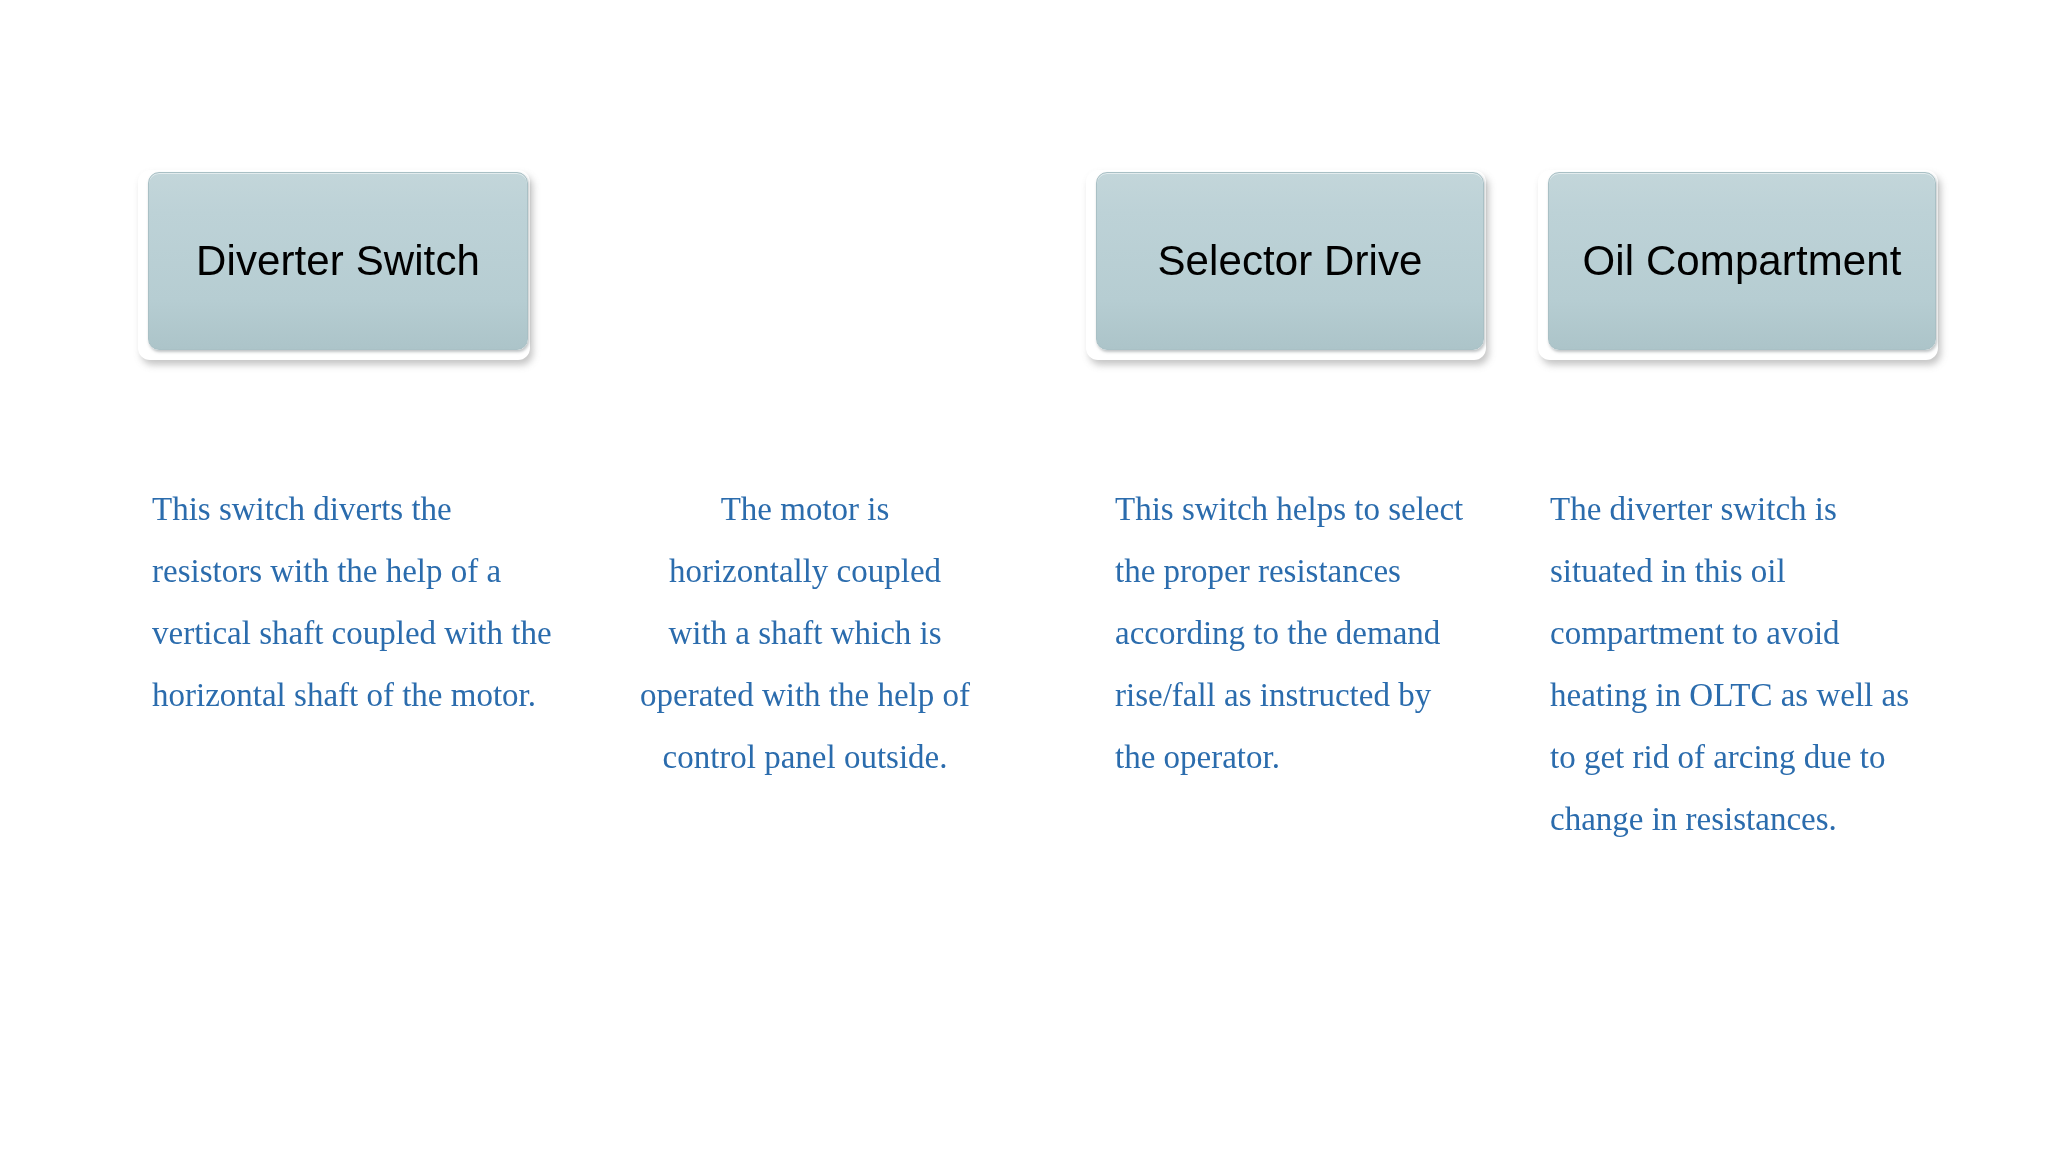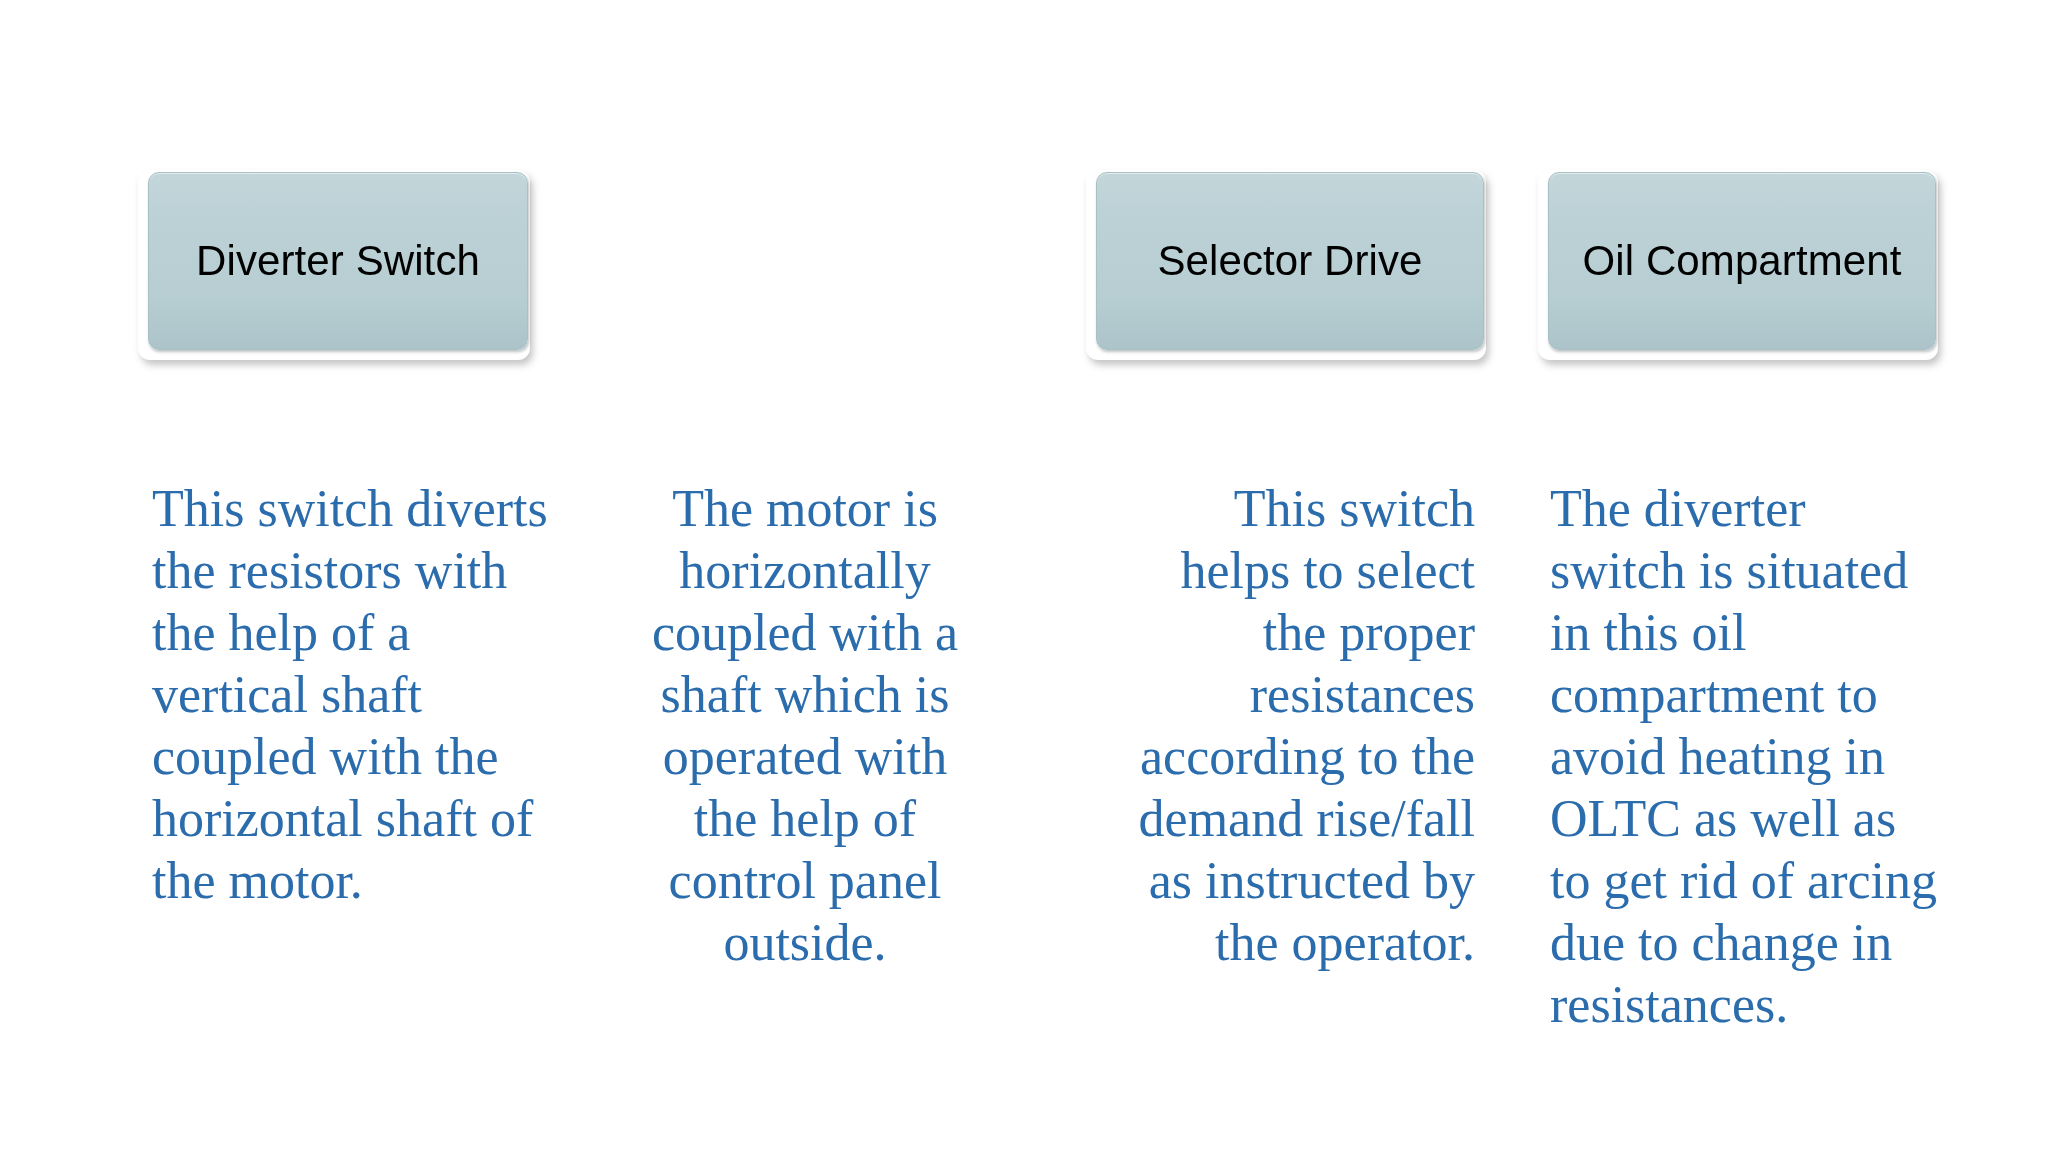--- a/index.html
+++ b/index.html
@@ -90,28 +90,28 @@
     left: 0;
     top: 478px;
     width: 2048px;
     height: 620px;
   }
 
   .desc {
     position: absolute;
     top: 0;
     font-family: "Liberation Serif", serif;
-    font-size: 52px;
+    font-size: 33px;
     line-height: 62px;
     color: #2b6cad;
   }
 
   #desc-0 { left: 152px;  width: 400px; text-align: left;   }
   #desc-1 { left: 640px;  width: 330px; text-align: center; font-family: Liberation Serif, serif; }
-  #desc-2 { left: 1115px; width: 360px; text-align: right; }
+  #desc-2 { left: 1115px; width: 360px; text-align: left; }
   #desc-3 { left: 1550px; width: 390px; text-align: left; }
 </style>
 </head>
 <body>
 
 <div class="slide">
 
   <div class="box-row">
 
     <div class="box-wrap" id="box-0">

